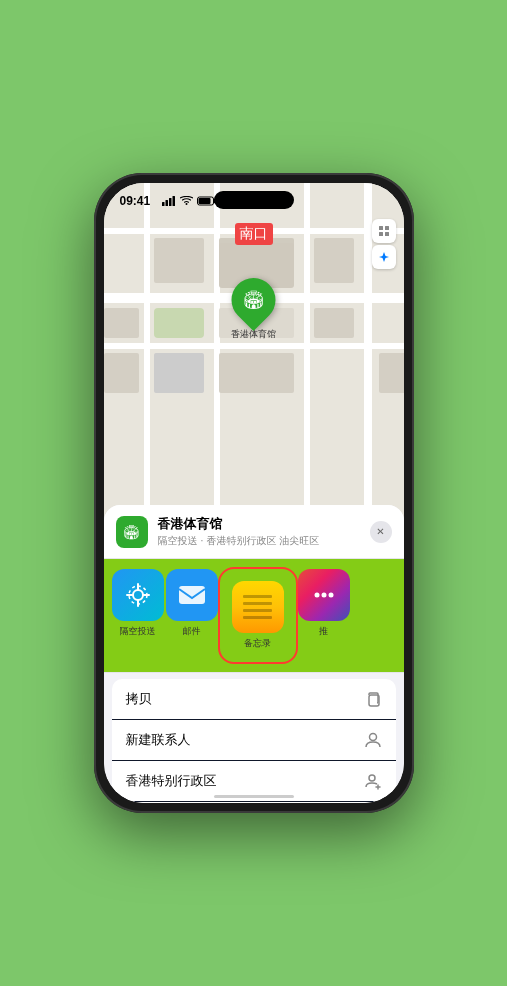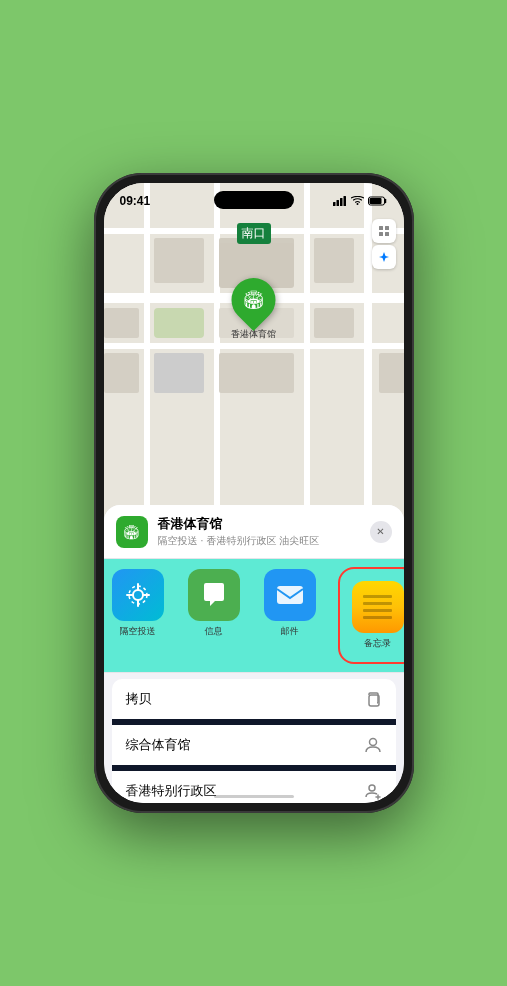--- a/index.html
+++ b/index.html
@@ -31,21 +31,20 @@
       overflow: hidden;
       position: relative;
     }
 
     
     .status-bar {
       height: 30px;
       background: transparent;
       display: flex;
       align-items: center;
-      justify-content: space-between;
       padding: 6px 16px 0;
       position: absolute;
       top: 0;
       left: 0;
       right: 0;
       z-index: 10;
       gap: 12px;
     }
 
     .status-time {
@@ -116,23 +115,23 @@
       background: #c8d8b0;
       border-radius: 2px;
     }
 
     
     .map-label {
       position: absolute;
       top: 40px;
       left: 50%;
       transform: translateX(-50%);
-      background: #15803d;
+      background: #ef4444;
       color: white;
-      font-size: 12px;
+      font-size: 14px;
       padding: 2px 5px;
       border-radius: 3px;
       white-space: nowrap;
       font-weight: 500;
     }
 
     
     .map-controls {
       position: absolute;
       top: 36px;
@@ -250,24 +249,24 @@
       display: flex;
       align-items: center;
       justify-content: center;
       font-size: 10px;
       color: #666;
       cursor: pointer;
     }
 
     
     .share-row {
-      background: #5eead4;
+      background: #84cc16;
       padding: 10px 8px;
       display: flex;
-      gap: 24px;
+      gap: 2px;
       overflow: hidden;
       border-bottom: 1px solid #e5e5ea;
     }
 
     .share-item {
       display: flex;
       flex-direction: column;
       align-items: center;
       gap: 4px;
       flex-shrink: 0;
@@ -318,21 +317,21 @@
       margin: 6px 8px;
       border-radius: 10px;
       overflow: hidden;
     }
 
     .action-item {
       display: flex;
       align-items: center;
       justify-content: space-between;
       padding: 11px 14px;
-      border-bottom: 6px solid #0f172a;
+      border-bottom: 1px solid #0f172a;
     }
 
     .action-item:last-child {
       border-bottom: none;
     }
 
     .action-text {
       font-size: 13px;
       color: #000;
     }
@@ -460,28 +459,20 @@
               <path d="M14 3 L14 9" stroke="white" stroke-width="2" stroke-linecap="round"></path>
               <path d="M14 19 L14 25" stroke="white" stroke-width="2" stroke-linecap="round"></path>
               <path d="M3 14 L9 14" stroke="white" stroke-width="2" stroke-linecap="round"></path>
               <path d="M19 14 L25 14" stroke="white" stroke-width="2" stroke-linecap="round"></path>
               <circle cx="14" cy="14" r="9" fill="none" stroke="white" stroke-width="1.5" stroke-dasharray="3 3"></circle>
             </svg>
           </div>
           <span class="share-label">隔空投送</span>
         </div>
 
-        <div class="share-item">
-          <div class="share-icon-wrap messages">
-            <svg width="30" height="30" viewBox="0 0 30 30">
-              <path d="M5 5 Q5 3 7 3 L23 3 Q25 3 25 5 L25 19 Q25 21 23 21 L16 21 L11 26 L11 21 L7 21 Q5 21 5 19 Z" fill="white"></path>
-            </svg>
-          </div>
-          <span class="share-label">信息</span>
-        </div>
 
         <div class="share-item">
           <div class="share-icon-wrap mail">
             <svg width="30" height="26" viewBox="0 0 30 26">
               <rect x="2" y="4" width="26" height="18" rx="3" fill="white" opacity="0.9"></rect>
               <path d="M2 7 L15 16 L28 7" stroke="#2196F3" stroke-width="2" fill="none"></path>
             </svg>
           </div>
           <span class="share-label">邮件</span>
         </div>
@@ -514,21 +505,21 @@
 
         <div class="action-item">
           <span class="action-text">拷贝</span>
           <svg width="18" height="18" viewBox="0 0 18 18">
             <rect x="5" y="5" width="10" height="11" rx="2" stroke="#888" stroke-width="1.5" fill="none"></rect>
             <path d="M5 5 L5 4 Q5 3 6 3 L13 3 Q14 3 14 4 L14 12 Q14 13 13 13" stroke="#888" stroke-width="1.5" fill="none"></path>
           </svg>
         </div>
 
         <div class="action-item">
-          <span class="action-text">综合体育馆</span>
+          <span class="action-text">新建联系人</span>
           <svg width="18" height="18" viewBox="0 0 18 18">
             <circle cx="9" cy="6" r="3.5" stroke="#888" stroke-width="1.5" fill="none"></circle>
             <path d="M2 16 Q2 11 9 11 Q16 11 16 16" stroke="#888" stroke-width="1.5" fill="none"></path>
           </svg>
         </div>
 
         <div class="action-item">
           <span class="action-text">香港特别行政区</span>
           <svg width="18" height="18" viewBox="0 0 18 18">
             <circle cx="8" cy="6" r="3" stroke="#888" stroke-width="1.5" fill="none"></circle>

